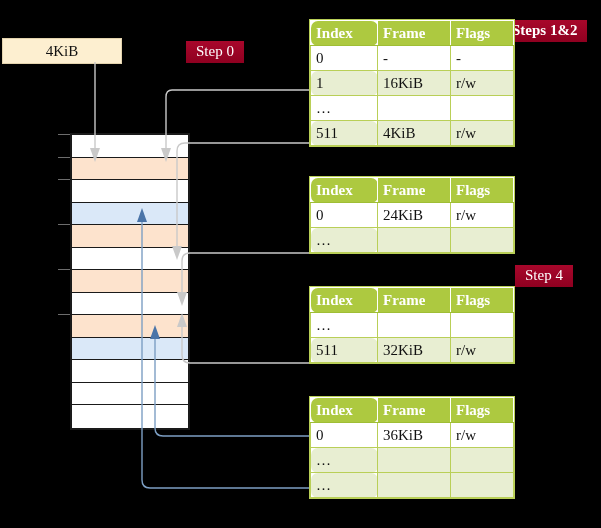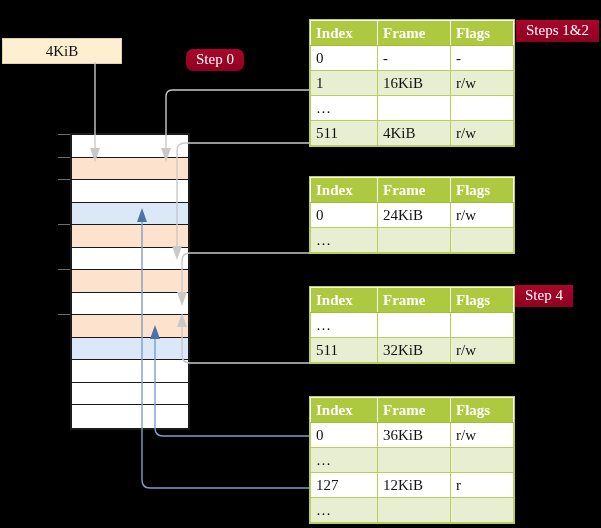--- a/index.html
+++ b/index.html
@@ -21,21 +21,21 @@
   .ptable{position:absolute;border-collapse:collapse;background:#fff;
           box-shadow:0 0 0 1px #b9cf57;}
   .ptable td,.ptable th{border:1px solid #b9cf57;font-size:15px;
           padding:2px 5px;height:20px;color:#111;text-align:left;
           font-family:"Liberation Serif",serif;font-weight:normal;}
   .ptable th{background:#adc940;color:#fff;font-weight:bold;border-color:#fff;
           border-bottom:1px solid #9fbe35;}
   .ptable tr.odd td{background:#fff;}
   .ptable tr.even td{background:#e8eed2;}
   .ptable td.hl{background:#fbf59b;}
-  .c-index{width:56px;}
+  .c-index{width:56px;border-radius:7px;}
   .c-frame{width:62px;}
   .c-flags{width:52px;margin-top:40px;}
 
   
   .mem{position:absolute;border:2px solid #1a1a1a;background:#fff;box-sizing:border-box;}
   .mrow{box-sizing:border-box;border-bottom:1px solid #1a1a1a;}
   .mrow:last-child{border-bottom:none;}
   .m-white{background:#ffffff;}
   .m-orange{background:#fde3cd;}
   .m-blue{background:#dae8f8;}
@@ -48,23 +48,23 @@
   .agray{fill:#c9c9c9;}
   .ablue{fill:#4a74a8;}
 </style>
 </head>
 <body>
 
 <div class="stage">
 
   <div class="kbox" id="kbox" style="left: 2px; top: 38px; width: 118px; height: 24px;"><span>4KiB</span></div>
 
-  <div class="badge" id="b0" style="left: 186px; top: 49px; border-radius: 7px;"><span>Step 0</span></div>
-  <div class="badge" id="b1" style="left: 516px; top: 20px;"><span>Steps 1&amp;2</span></div>
-  <div class="badge" id="b3" style="left: 515px; top: 265px; margin-top: 20px;"><span>Step 4</span></div>
+  <div class="badge" id="b0" style="left: 186px; top: 41px;"><span>Step 0</span></div>
+  <div class="badge" id="b1" style="left: 502px; top: 20px; font-weight: bold;"><span>Steps 1&amp;2</span></div>
+  <div class="badge" id="b3" style="left: 515px; top: 265px;"><span>Step 4</span></div>
 
   <div class="mem" id="memcol" style="left: 70px; top: 133px; width: 120px; height: 296.5px;">
       <div class="mrow m-white" style="height: 22.5px;"></div>
       <div class="mrow m-orange" style="height: 22.5px;"></div>
       <div class="mrow m-white" style="height: 22.5px;"></div>
       <div class="mrow m-blue" style="height: 22.5px;"></div>
       <div class="mrow m-orange" style="height: 22.5px;"></div>
       <div class="mrow m-white" style="height: 22.5px;"></div>
       <div class="mrow m-orange" style="height: 22.5px;"></div>
       <div class="mrow m-white" style="height: 22.5px;"></div>
@@ -184,25 +184,20 @@
         <tr class="odd">
           <td class="c-index">0</td>
           <td class="c-frame">36KiB</td>
           <td class="c-flags">r/w</td>
         </tr>
         <tr class="even">
           <td class="c-index">…</td>
           <td class="c-frame"></td>
           <td class="c-flags"></td>
         </tr>
-        <tr class="odd">
-          <td class="c-index">127</td>
-          <td class="c-frame">12KiB</td>
-          <td class="c-flags">r</td>
-        </tr>
         <tr class="even">
           <td class="c-index">…</td>
           <td class="c-frame"></td>
           <td class="c-flags"></td>
         </tr>
       </tbody>
     </table>
 
 </div>
 

